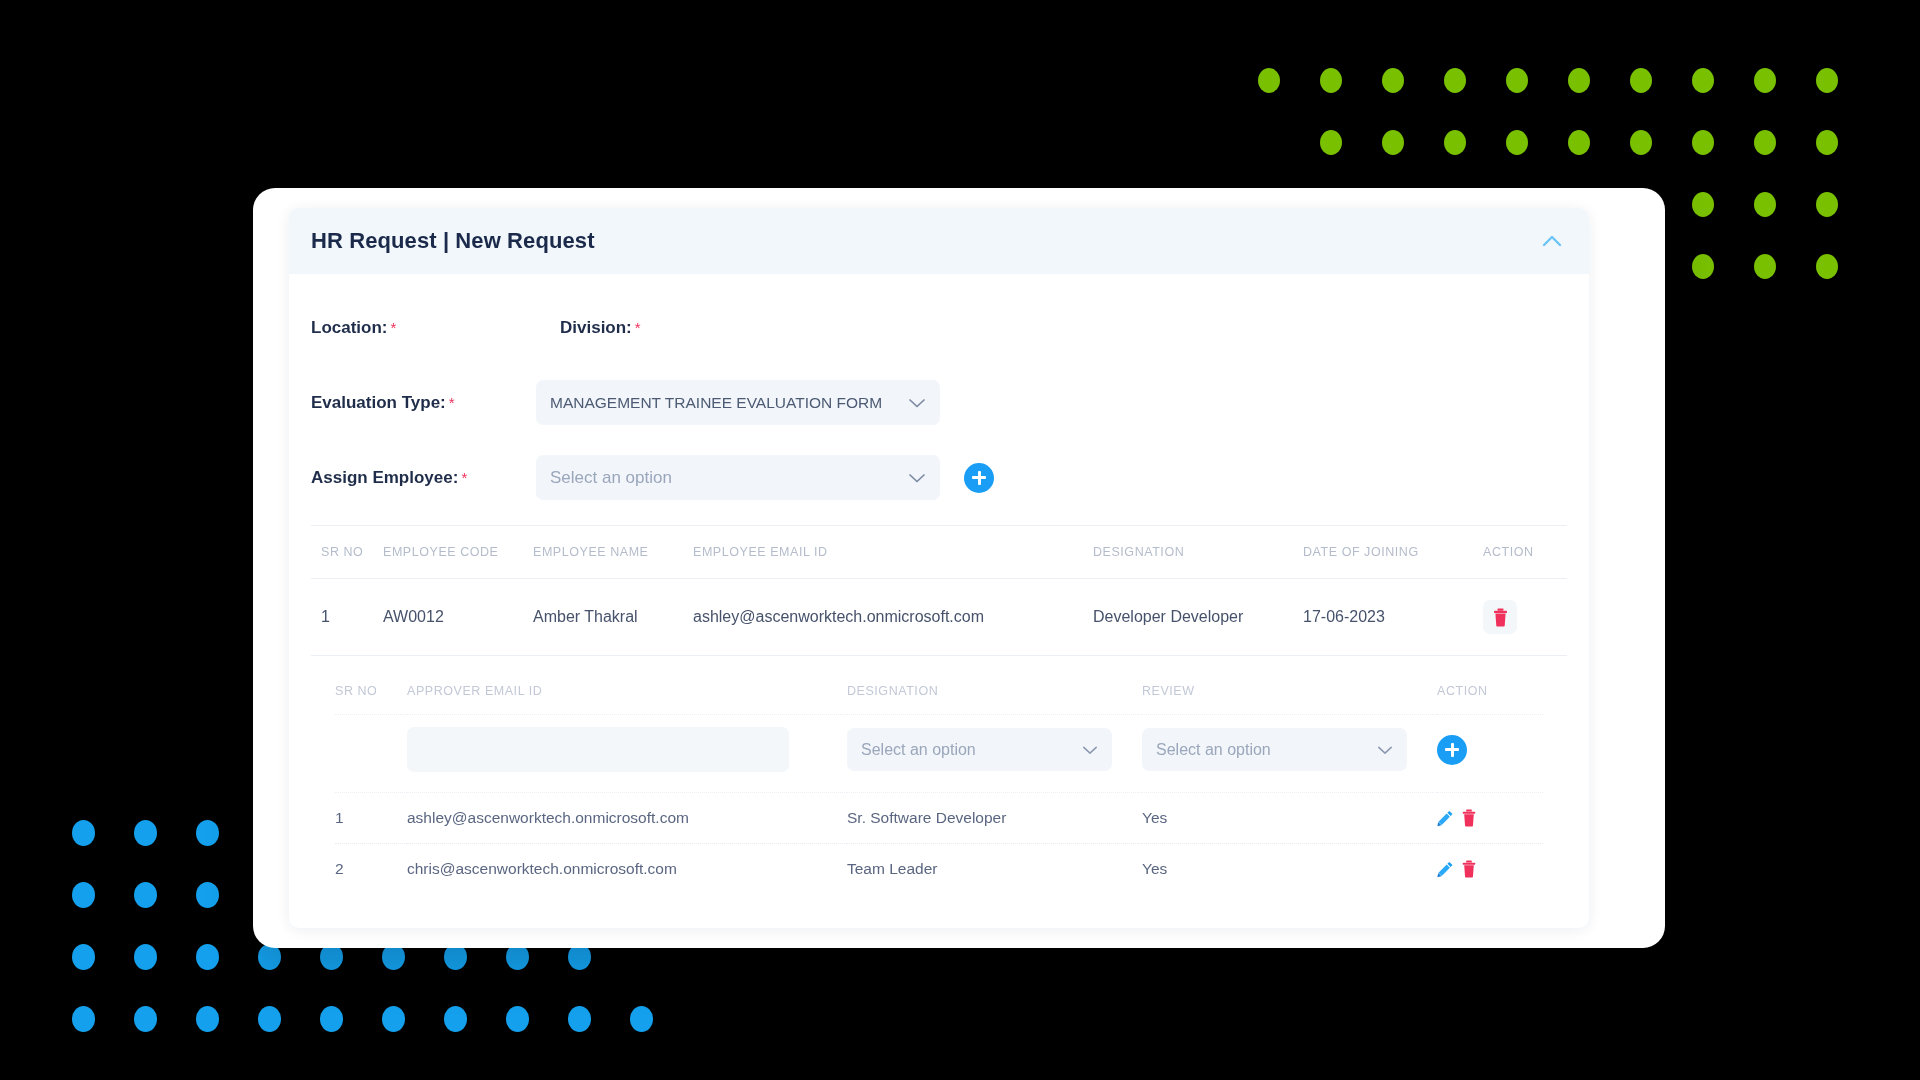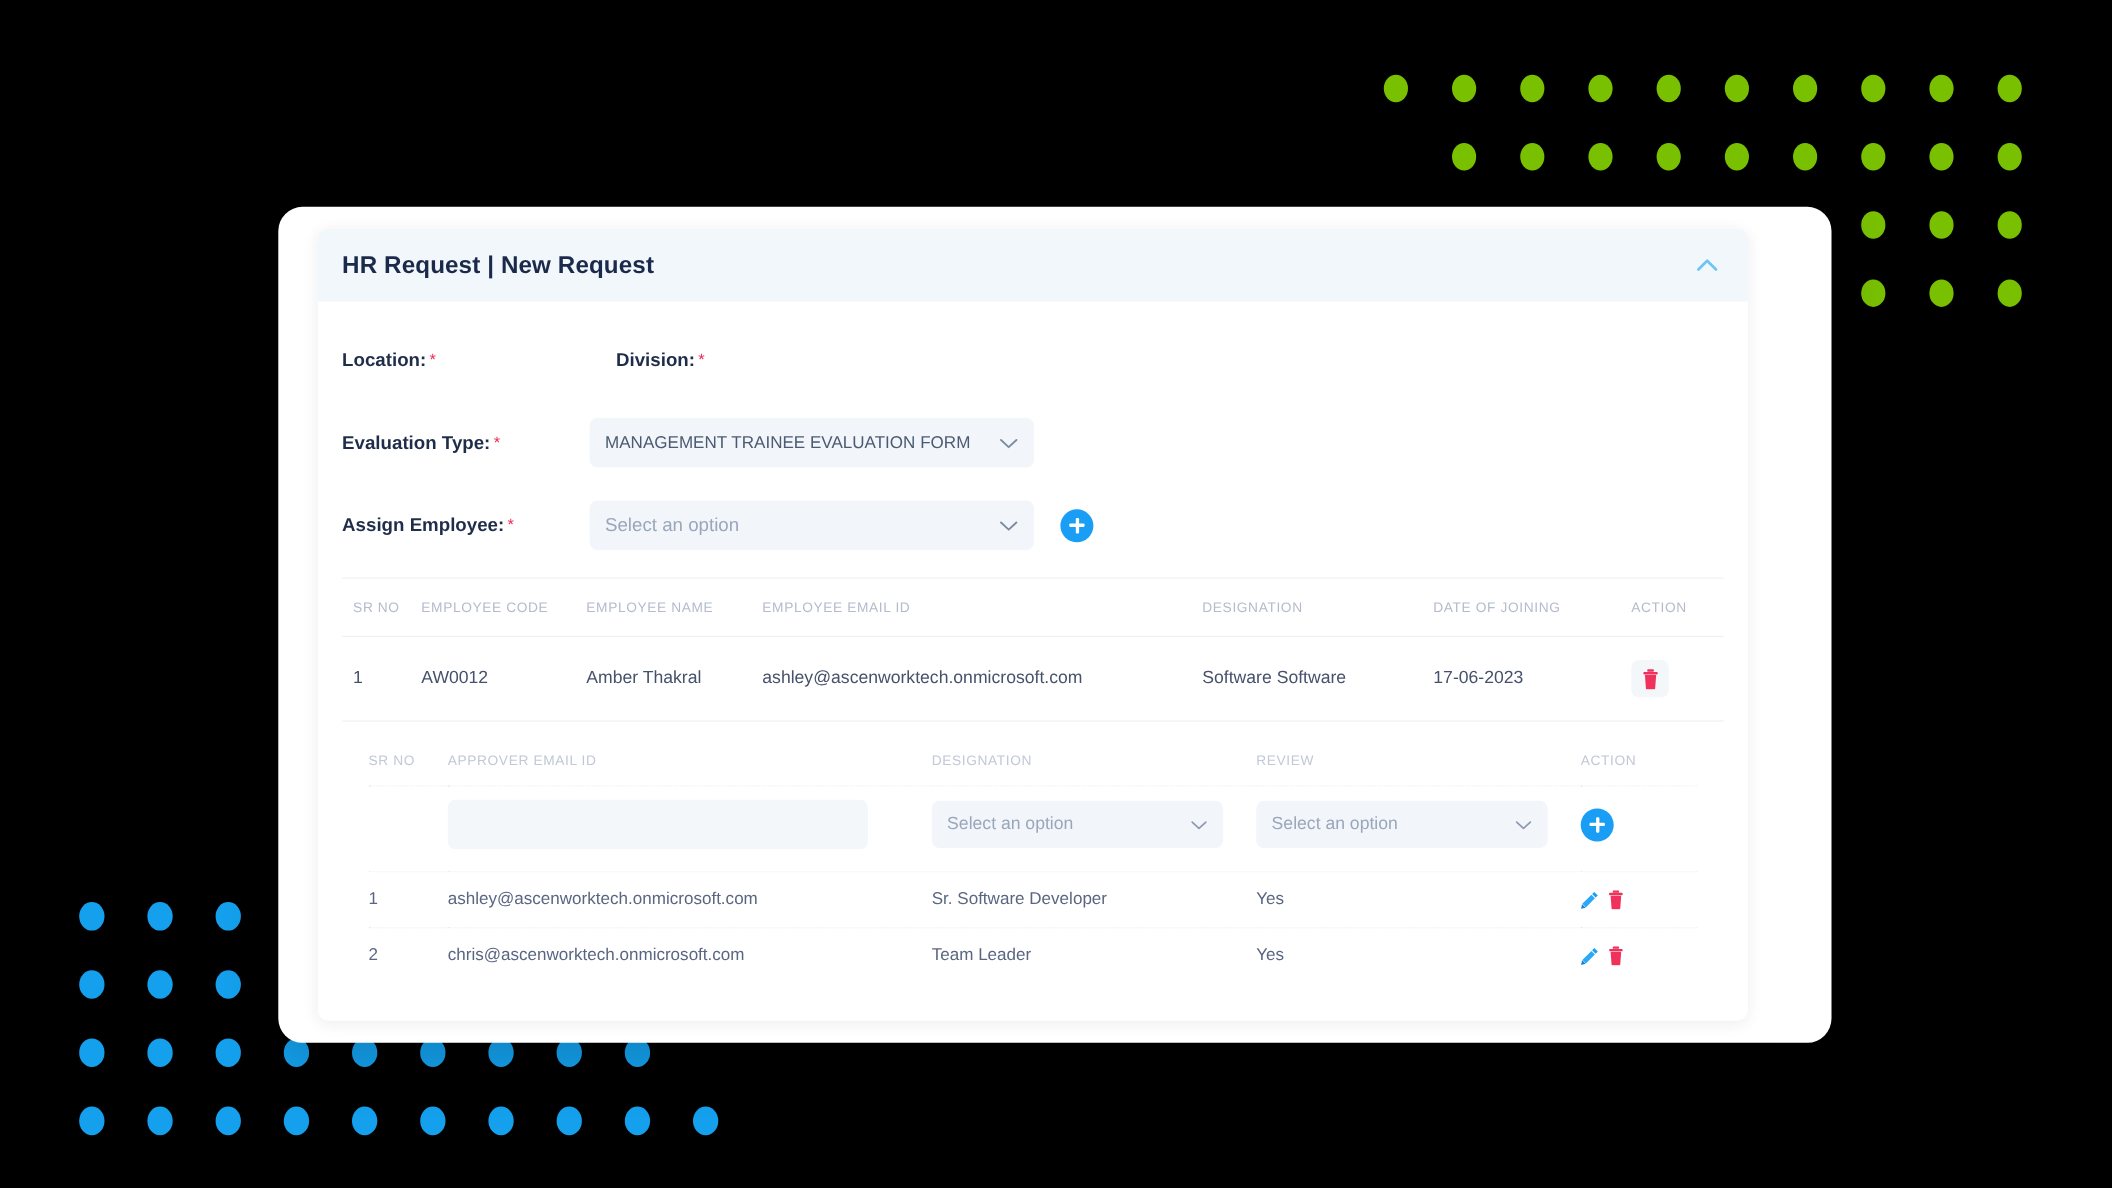--- a/index.html
+++ b/index.html
@@ -330,21 +330,21 @@
               <th style="width:180px">DATE OF JOINING</th>
               <th>ACTION</th>
             </tr>
           </thead>
           <tbody>
             <tr>
               <td style="padding-left:10px">1</td>
               <td>AW0012</td>
               <td>Amber Thakral</td>
               <td>ashley@ascenworktech.onmicrosoft.com</td>
-              <td>Software Software</td>
+              <td>Developer Developer</td>
               <td>17-06-2023</td>
               <td class="trash-cell">
                 <div class="trash-btn">
                   <svg width="17" height="19" viewBox="0 0 17 19">
                     <rect x="5.5" y="0.5" width="6" height="2.2" rx="0.6" fill="#f0315c"></rect>
                     <rect x="2" y="2.8" width="13" height="2.3" rx="0.7" fill="#f0315c"></rect>
                     <path d="M3.4 5.6 h10.2 l-0.9 12.2 a0.9 0.9 0 0 1 -0.9 0.8 h-6.6 a0.9 0.9 0 0 1 -0.9 -0.8 Z" fill="#f0315c"></path>
                   </svg>
                 </div>
               </td>

